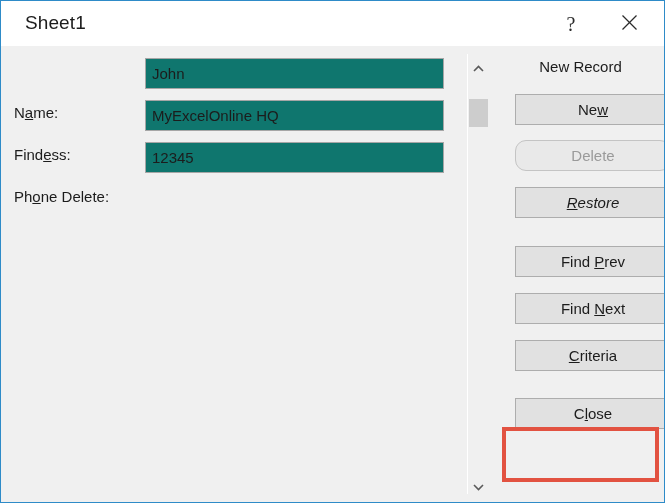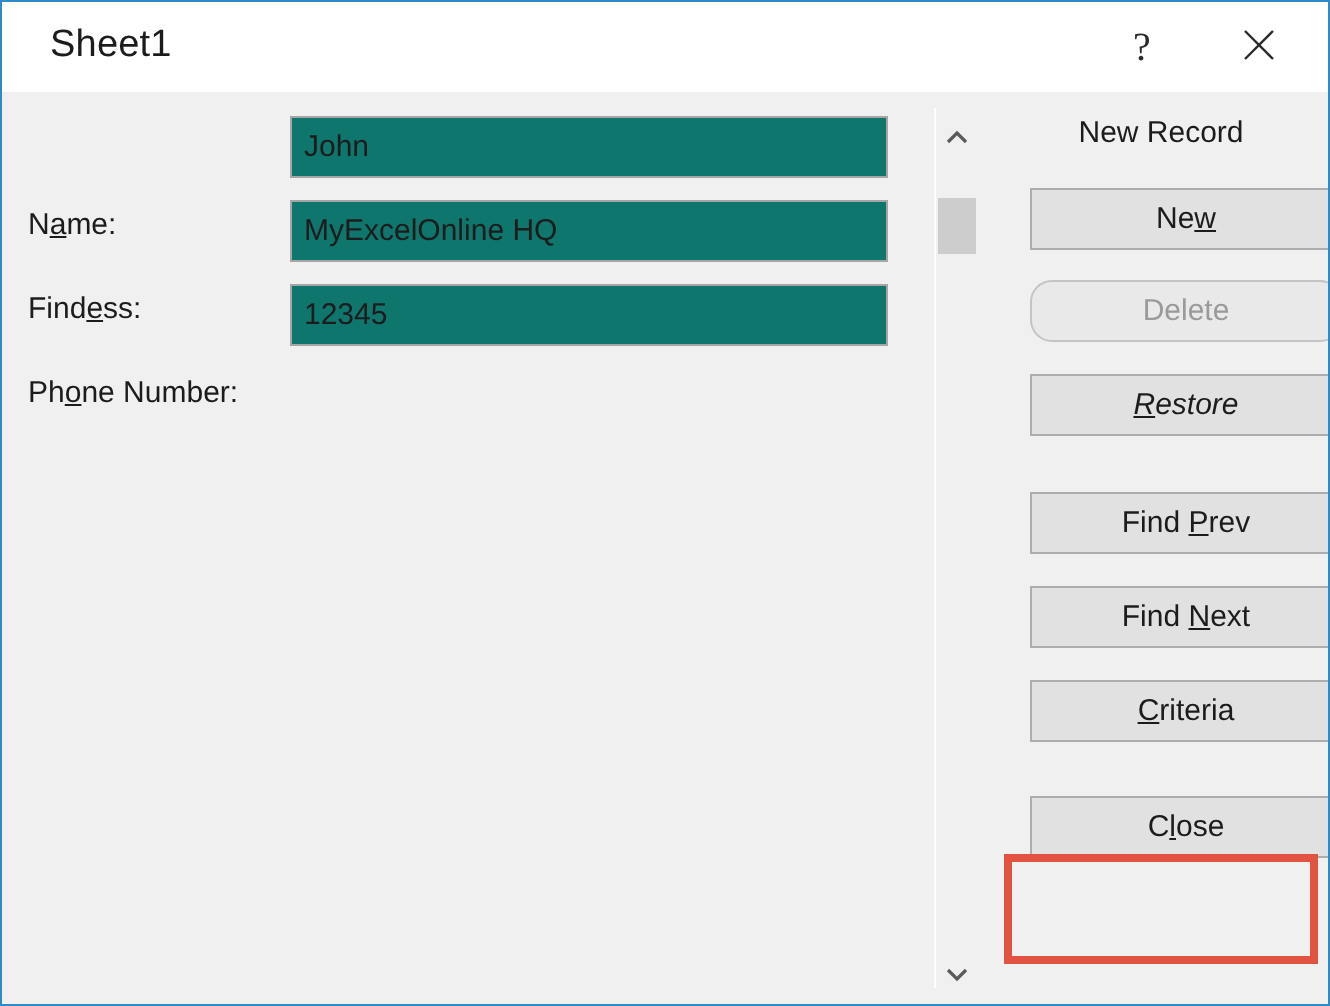--- a/index.html
+++ b/index.html
@@ -239,21 +239,21 @@
       <div class="field-label"><span>N</span><u>a</u><span>me:</span></div>
       <input class="field-input" type="text" value="John" style="">
     </div>
 
     <div class="field-row row2">
       <div class="field-label"><span>Find</span><u>e</u><span>ss:</span></div>
       <input class="field-input" type="text" value="MyExcelOnline HQ" style="">
     </div>
 
     <div class="field-row row3">
-      <div class="field-label"><span>Ph</span><u>o</u><span>ne Number:</span></div>
+      <div class="field-label"><span>Ph</span><u>o</u><span>ne Delete:</span></div>
       <input class="field-input" type="text" value="12345" style="">
     </div>
 
     <div class="scrollbar">
       <div class="sb-arrow sb-up">
         <svg width="11" height="8" viewBox="0 0 11 8">
           <polyline points="1,6 5.5,1.5 10,6" fill="none" stroke="#5a5a5a" stroke-width="1.6"></polyline>
         </svg>
       </div>
       <div class="sb-track">

